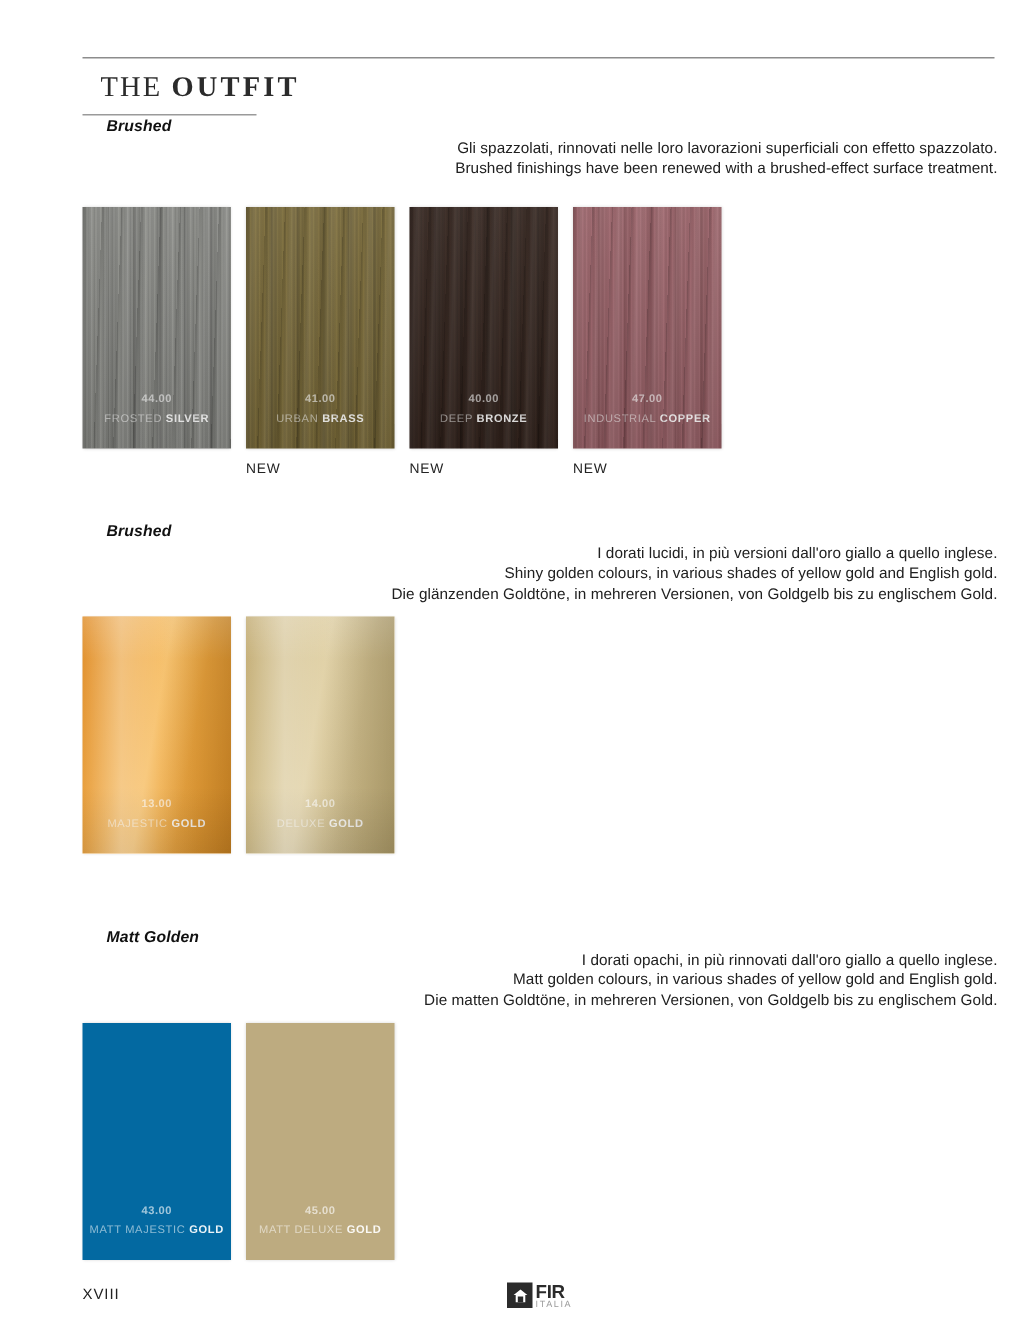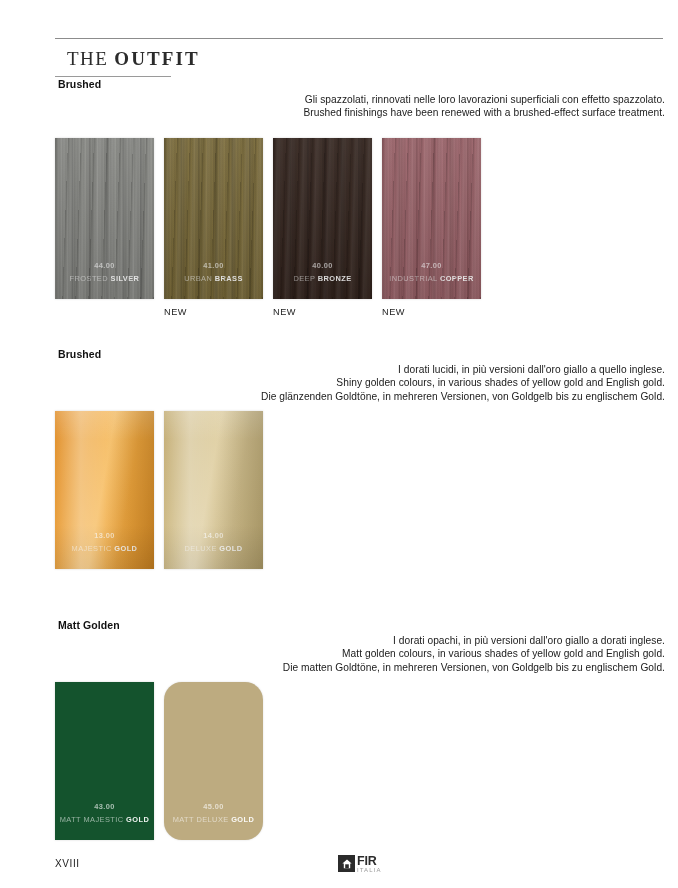--- a/index.html
+++ b/index.html
@@ -47,22 +47,23 @@
     background: #9a9a9a;
     margin-left: 0;
   }
 
   
   .group { position: absolute; left: 55px; width: 610px; }
   .group-title {
     font-size: 10.5px;
     font-weight: 700;
     color: #111;
-    margin: 0 0 3px 3px;
+    margin: 0 0 3px 16px;
     letter-spacing: 0.1px;
+    font-style: italic;
   }
   .group-line {
     font-size: 10.2px;
     line-height: 13.4px;
     color: #202020;
     margin: 0;
     letter-spacing: 0.05px;
     text-align: right;
   }
 
@@ -270,33 +271,33 @@
   <div class="swatch gloss" style="width:99px;height:158px;background:linear-gradient(100deg,#c4ae77 0%,#d6c492 30%,#e0d0a4 46%,#cab887 70%,#bda971 100%);">
     <span class="swatch-label">
       <span class="swatch-code">14.00</span>
       <span class="swatch-name"><span>DELUXE </span><b>GOLD</b></span>
     </span>
   </div>
 </div>
 
 <div class="group" style="top:619px;">
   <p class="group-title">Matt Golden</p>
-  <p class="group-line">I dorati opachi, in più versioni dall'oro giallo a dorati inglese.</p>
+  <p class="group-line">I dorati opachi, in più rinnovati dall'oro giallo a quello inglese.</p>
   <p class="group-line">Matt golden colours, in various shades of yellow gold and English gold.</p>
   <p class="group-line">Die matten Goldtöne, in mehreren Versionen, von Goldgelb bis zu englischem Gold.</p>
 </div>
 
 <div class="swatch-row" style="left:55px; top:682px; gap:10px;">
-  <div class="swatch" style="width:99px;height:158px;background:#14532d;">
+  <div class="swatch" style="width:99px;height:158px;background:#0369a1;">
     <span class="swatch-label">
       <span class="swatch-code">43.00</span>
       <span class="swatch-name"><span>MATT MAJESTIC </span><b>GOLD</b></span>
     </span>
   </div>
-  <div class="swatch" style="width:99px;height:158px;background:#bdab80;border-radius:18px;">
+  <div class="swatch" style="width:99px;height:158px;background:#bdab80;">
     <span class="swatch-label">
       <span class="swatch-code">45.00</span>
       <span class="swatch-name"><span>MATT DELUXE </span><b>GOLD</b></span>
     </span>
   </div>
 </div>
 
 <div class="page-number">XVIII</div>
 
 <div class="brand">

